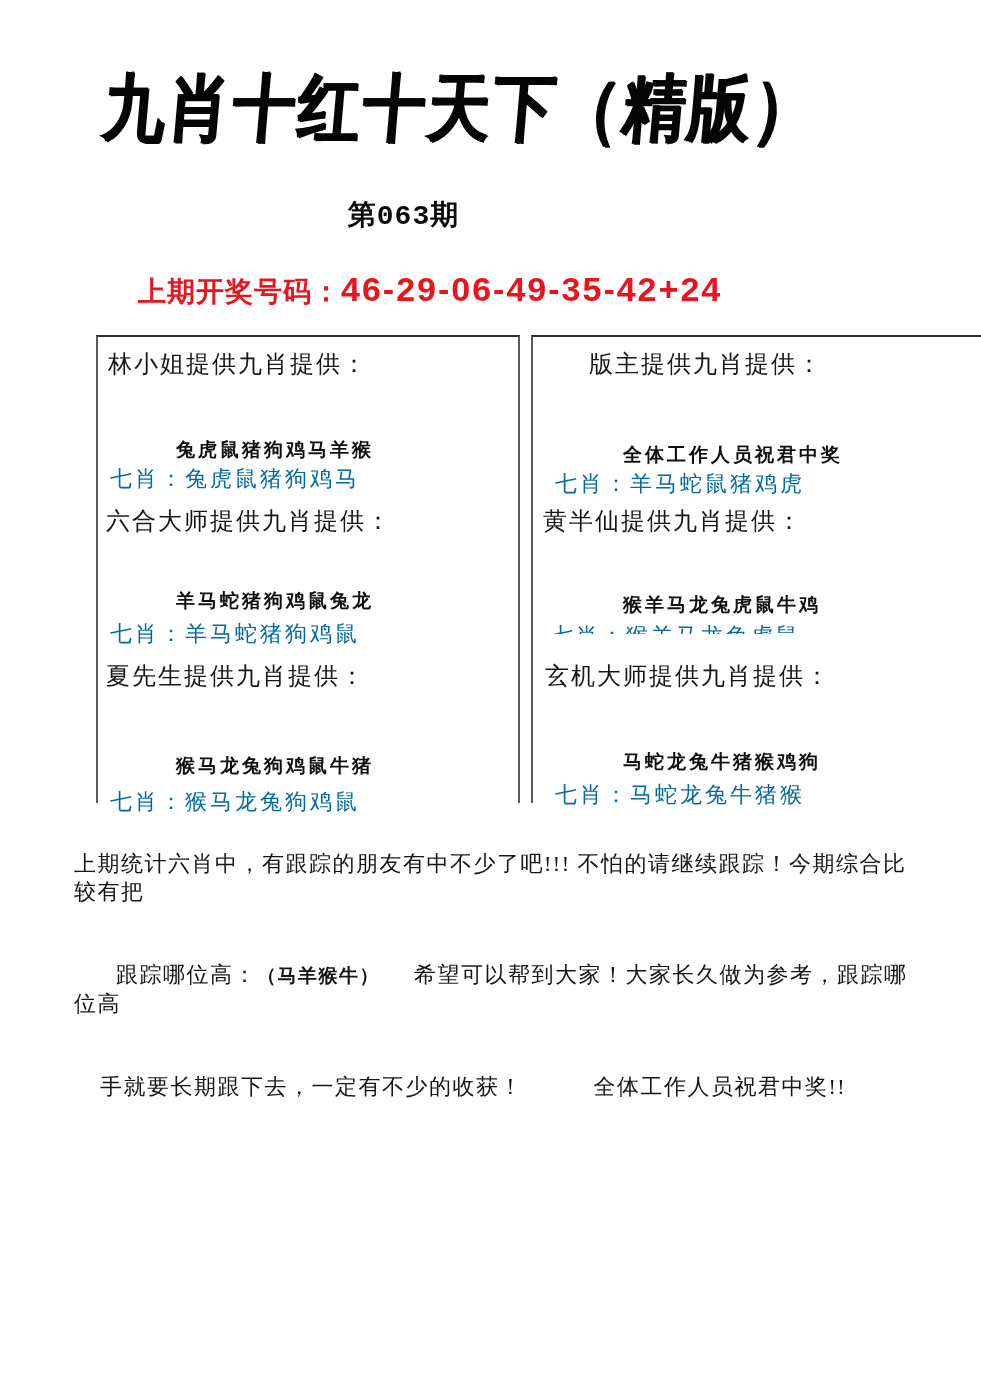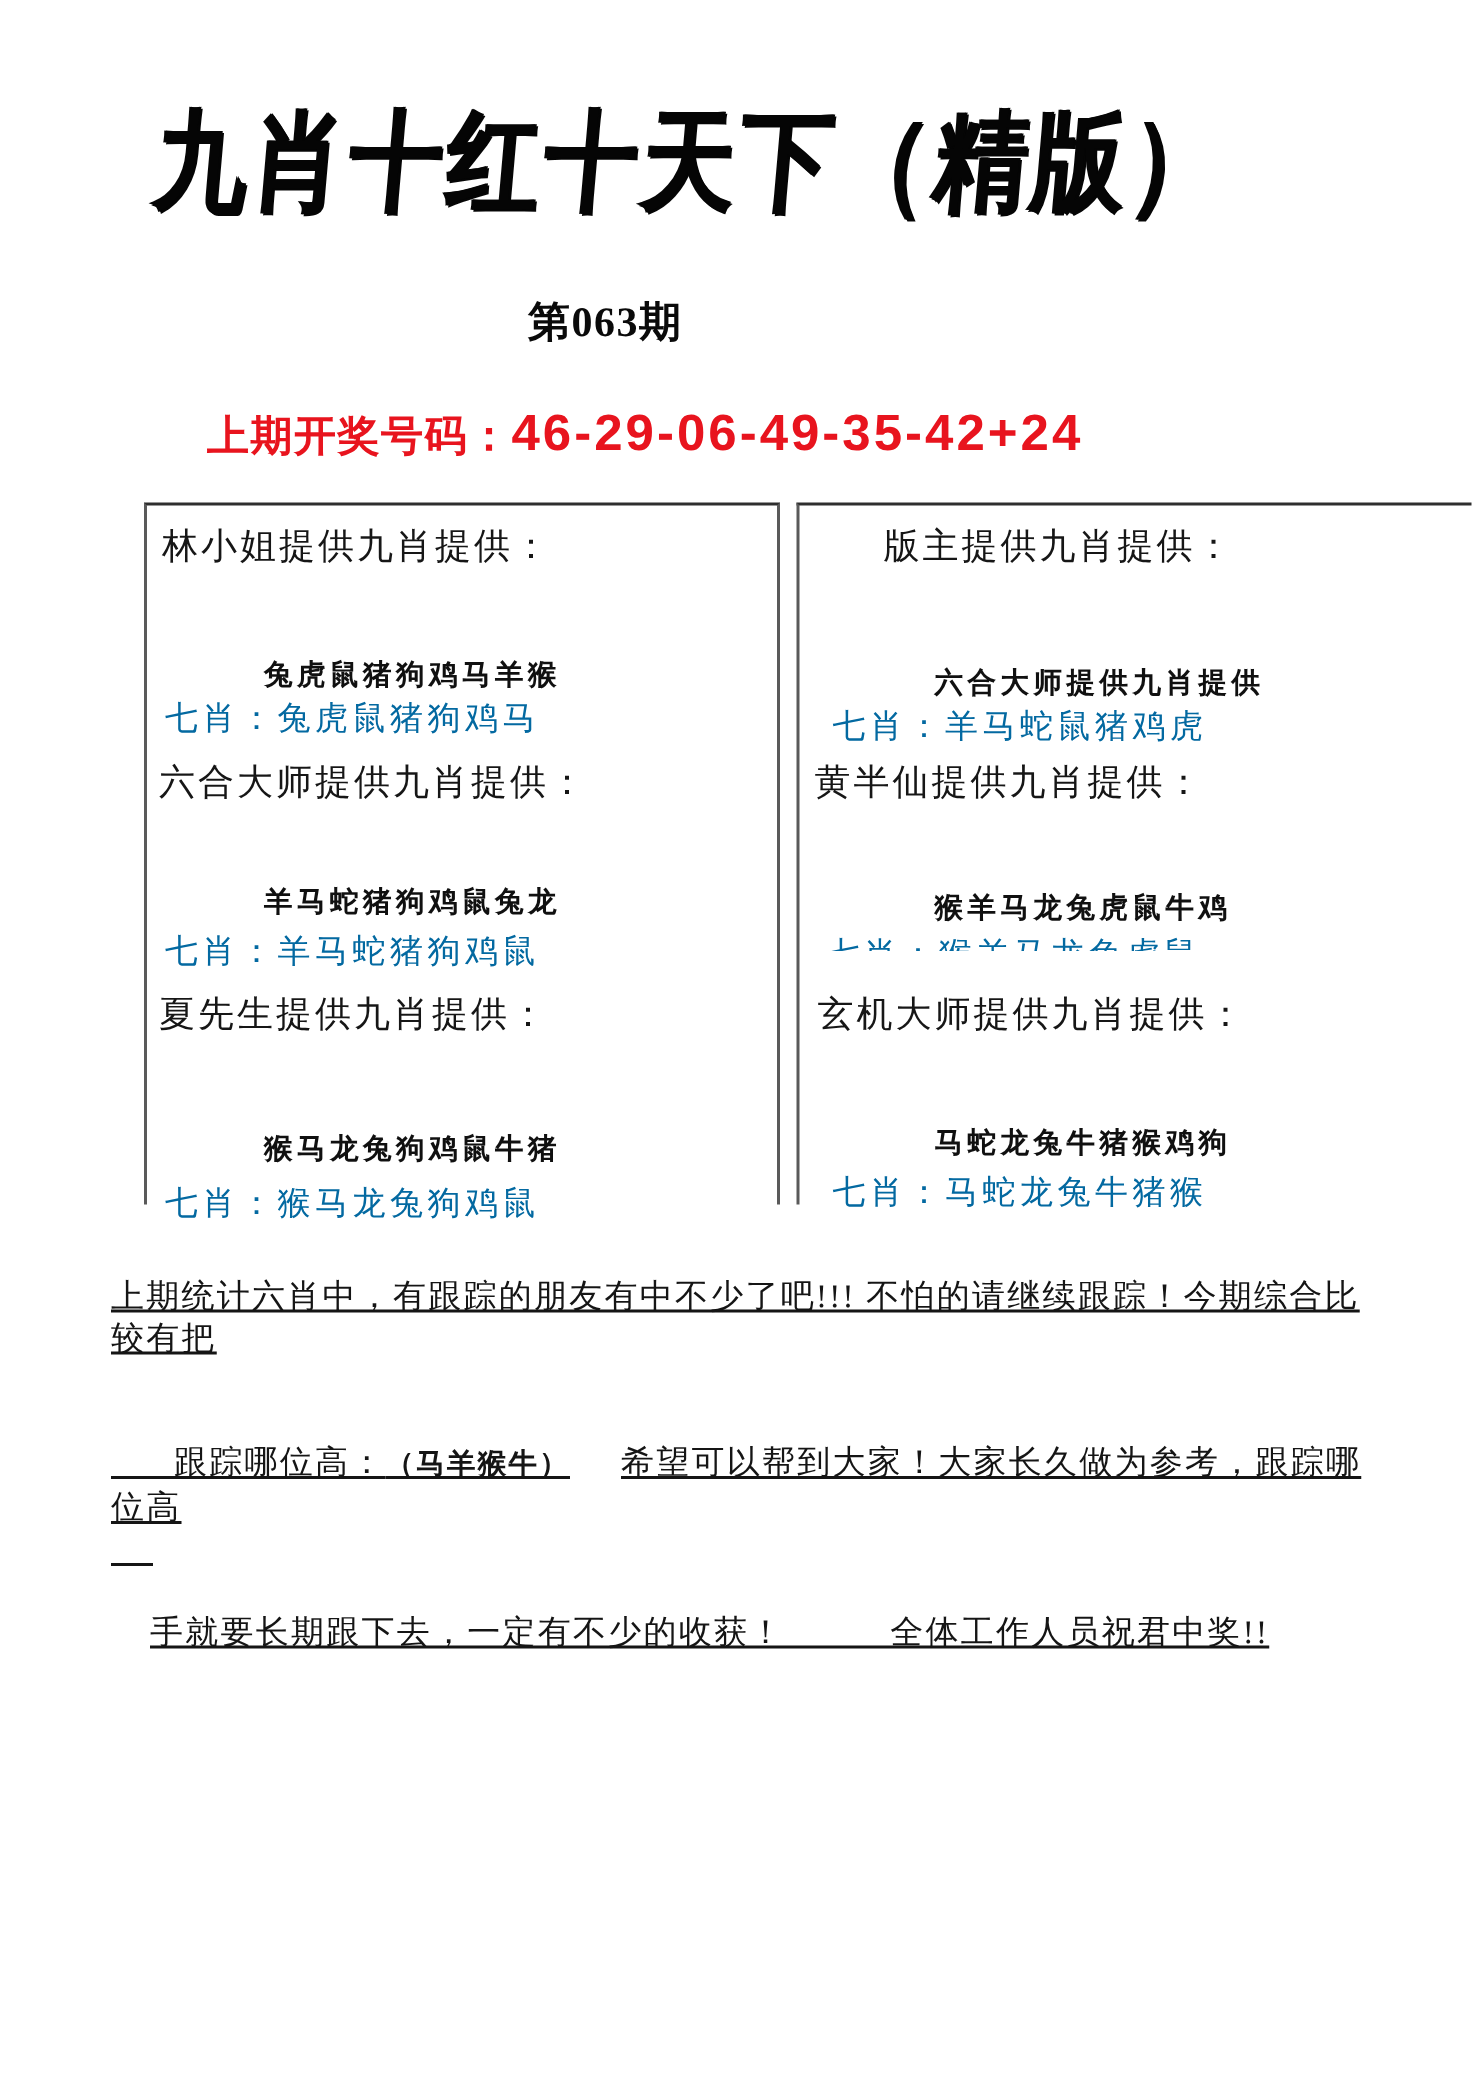--- a/index.html
+++ b/index.html
@@ -21,21 +21,21 @@
     letter-spacing:3px;
     transform:skewX(-5deg) scaleY(1.18);
     font-family:"Liberation Serif","DejaVu Serif",serif;
     text-shadow:1px 0 #050505,2px 1px #050505;
     white-space:nowrap;
   }
   .issue{
     position:absolute;top:196px;left:0;width:807px;
     text-align:center;
     font-size:28px;font-weight:bold;color:#0a0a0a;
-    font-family:Liberation Serif, serif;
+    font-family:Liberation Mono, monospace;
     letter-spacing:1px;
   }
   .draw-line{
     position:absolute;top:270px;left:138px;
     font-family:"Liberation Sans","DejaVu Sans",sans-serif;
     font-weight:bold;color:#e8141e;
     white-space:nowrap;
   }
   .draw-line .label{font-size:28px;letter-spacing:1px;margin-top:36px;}
   .draw-line .nums{font-size:34px;letter-spacing:2px;}
@@ -60,21 +60,21 @@
     font-size:19px;font-weight:bold;color:#101010;letter-spacing:3px;
   }
   .seven{
     font-size:22px;font-weight:normal;color:#0369a1;letter-spacing:3px;
   }
   .clipped{height:13px;overflow:hidden;}
 
   
   .footer{
     position:absolute;top:850px;left:74px;width:840px;
-    font-size:22px;color:#151515;letter-spacing:1.5px;line-height:28px;text-decoration:underline;
+    font-size:22px;color:#151515;letter-spacing:1.5px;line-height:28px;
   }
   .fline{margin-bottom:27px;white-space:pre-wrap;}
   .fline-3{padding-left:26px;}
   .bracket{font-size:19px;font-weight:bold;}
   .suffix{margin-left:34px;}
 </style>
 </head>
 <body>
 
 <div class="page">
@@ -96,21 +96,21 @@
     <div class="line nine" style="top:251px;left:78px">羊马蛇猪狗鸡鼠兔龙</div>
     <div class="line seven" style="top:282px;left:12px">七肖：羊马蛇猪狗鸡鼠</div>
 
     <div class="line sec-header" style="top:323px;left:8px">夏先生提供九肖提供：</div>
     <div class="line nine" style="top:416px;left:78px">猴马龙兔狗鸡鼠牛猪</div>
     <div class="line seven" style="top:450px;left:12px">七肖：猴马龙兔狗鸡鼠</div>
   </div>
 
   <div class="box box-right">
     <div class="line sec-header" style="top:11px;left:56px">版主提供九肖提供：</div>
-    <div class="line nine" style="top:105px;left:90px">六合大师提供九肖提供</div>
+    <div class="line nine" style="top:105px;left:90px">全体工作人员祝君中奖</div>
     <div class="line seven" style="top:132px;left:22px">七肖：羊马蛇鼠猪鸡虎</div>
 
     <div class="line sec-header" style="top:168px;left:10px">黄半仙提供九肖提供：</div>
     <div class="line nine" style="top:255px;left:90px">猴羊马龙兔虎鼠牛鸡</div>
     <div class="line seven clipped" style="top:284px;left:18px">七肖：猴羊马龙兔虎鼠</div>
 
     <div class="line sec-header" style="top:323px;left:12px">玄机大师提供九肖提供：</div>
     <div class="line nine" style="top:412px;left:90px">马蛇龙兔牛猪猴鸡狗</div>
     <div class="line seven" style="top:443px;left:22px">七肖：马蛇龙兔牛猪猴</div>
   </div>

